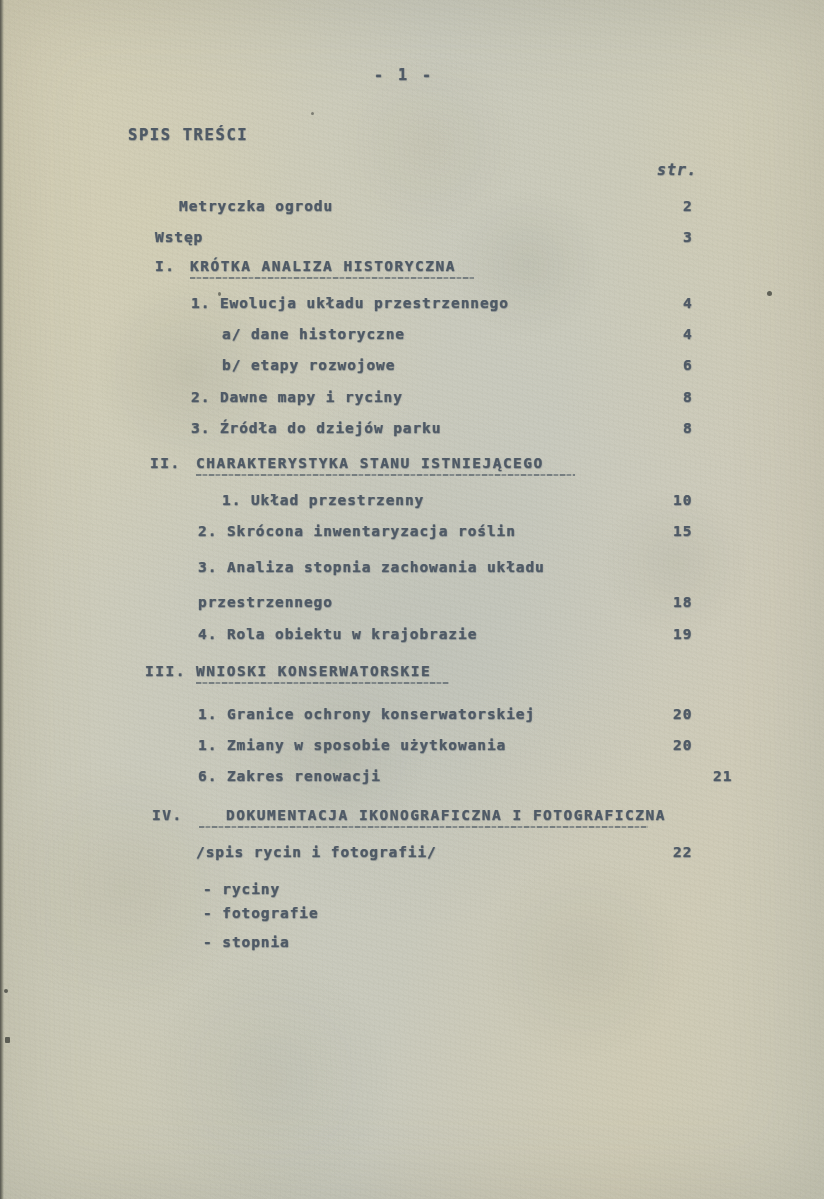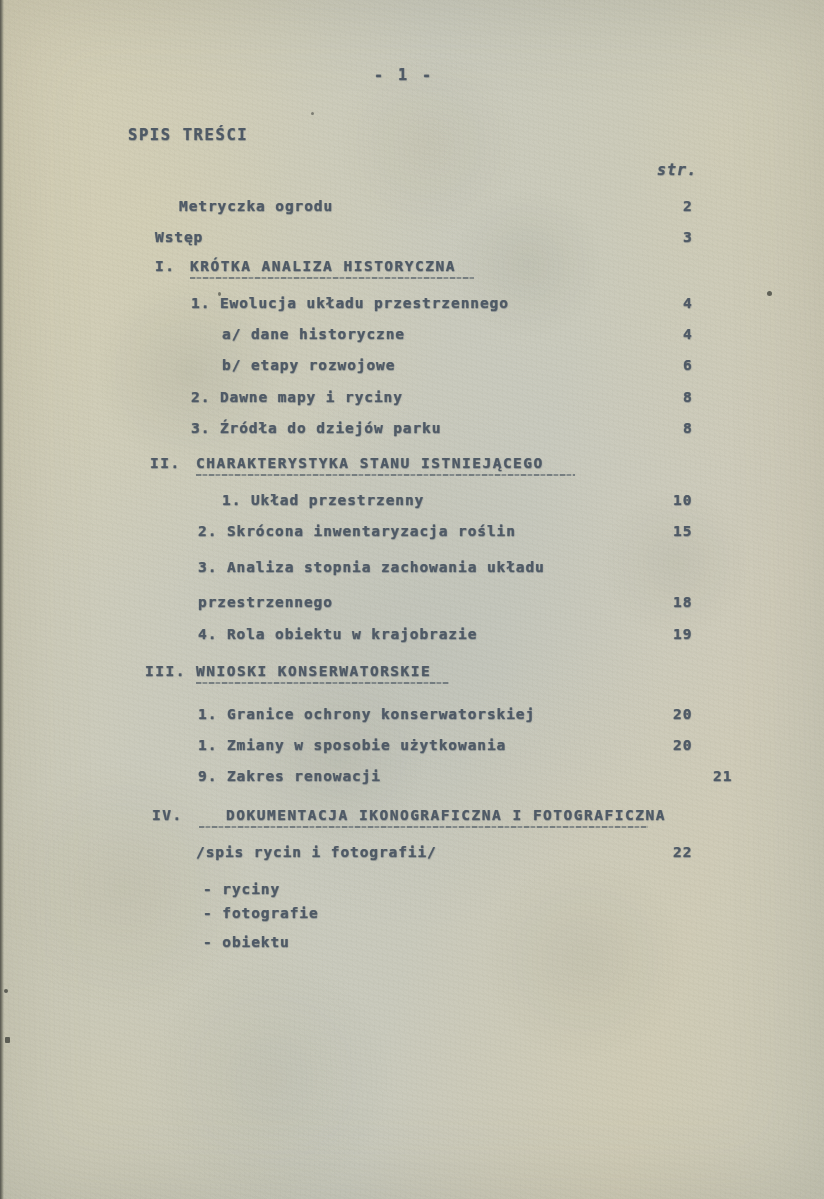--- a/index.html
+++ b/index.html
@@ -172,27 +172,27 @@
   <div class="t sec-title" style="left:145px;top:664px;">III.</div>
   <div class="t sec-title" style="left:196px;top:664px;">WNIOSKI KONSERWATORSKIE</div>
   <div class="uline" style="left:196px;top:682px;width:253px;"></div>
 
   <div class="t" style="left:198px;top:707px;">1. Granice ochrony konserwatorskiej</div>
   <div class="t num" style="left:673px;top:707px;">20</div>
 
   <div class="t" style="left:198px;top:738px;">1. Zmiany w sposobie użytkowania</div>
   <div class="t num" style="left:673px;top:738px;">20</div>
 
-  <div class="t" style="left:198px;top:769px;">9. Zakres renowacji</div>
+  <div class="t" style="left:198px;top:769px;">6. Zakres renowacji</div>
   <div class="t num" style="left:673px;top:769px;margin-left:40px;">21</div>
 
   <div class="t sec-title" style="left:152px;top:808px;">IV.</div>
   <div class="t sec-title" style="left:199px;top:808px;padding-left:27px;">DOKUMENTACJA IKONOGRAFICZNA I FOTOGRAFICZNA</div>
   <div class="uline" style="left:199px;top:826px;width:449px;"></div>
 
   <div class="t" style="left:196px;top:845px;">/spis rycin i fotografii/</div>
   <div class="t num" style="left:673px;top:845px;">22</div>
 
   <div class="t" style="left:203px;top:882px;">- ryciny</div>
   <div class="t" style="left:203px;top:906px;">- fotografie</div>
-  <div class="t" style="left:203px;top:935px;">- obiektu</div>
+  <div class="t" style="left:203px;top:935px;">- stopnia</div>
 
 </div>
 
 </body></html>

